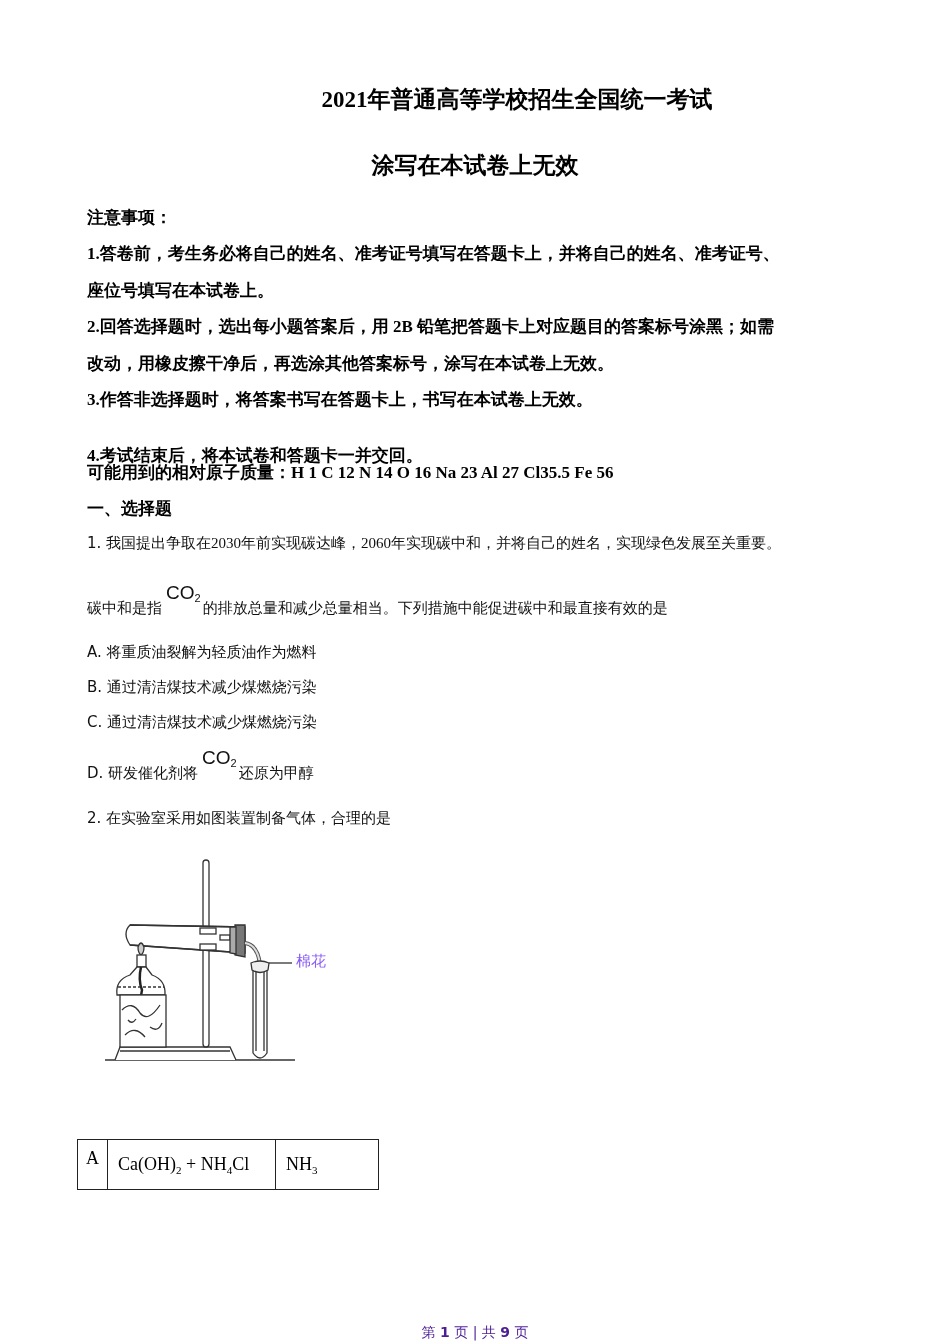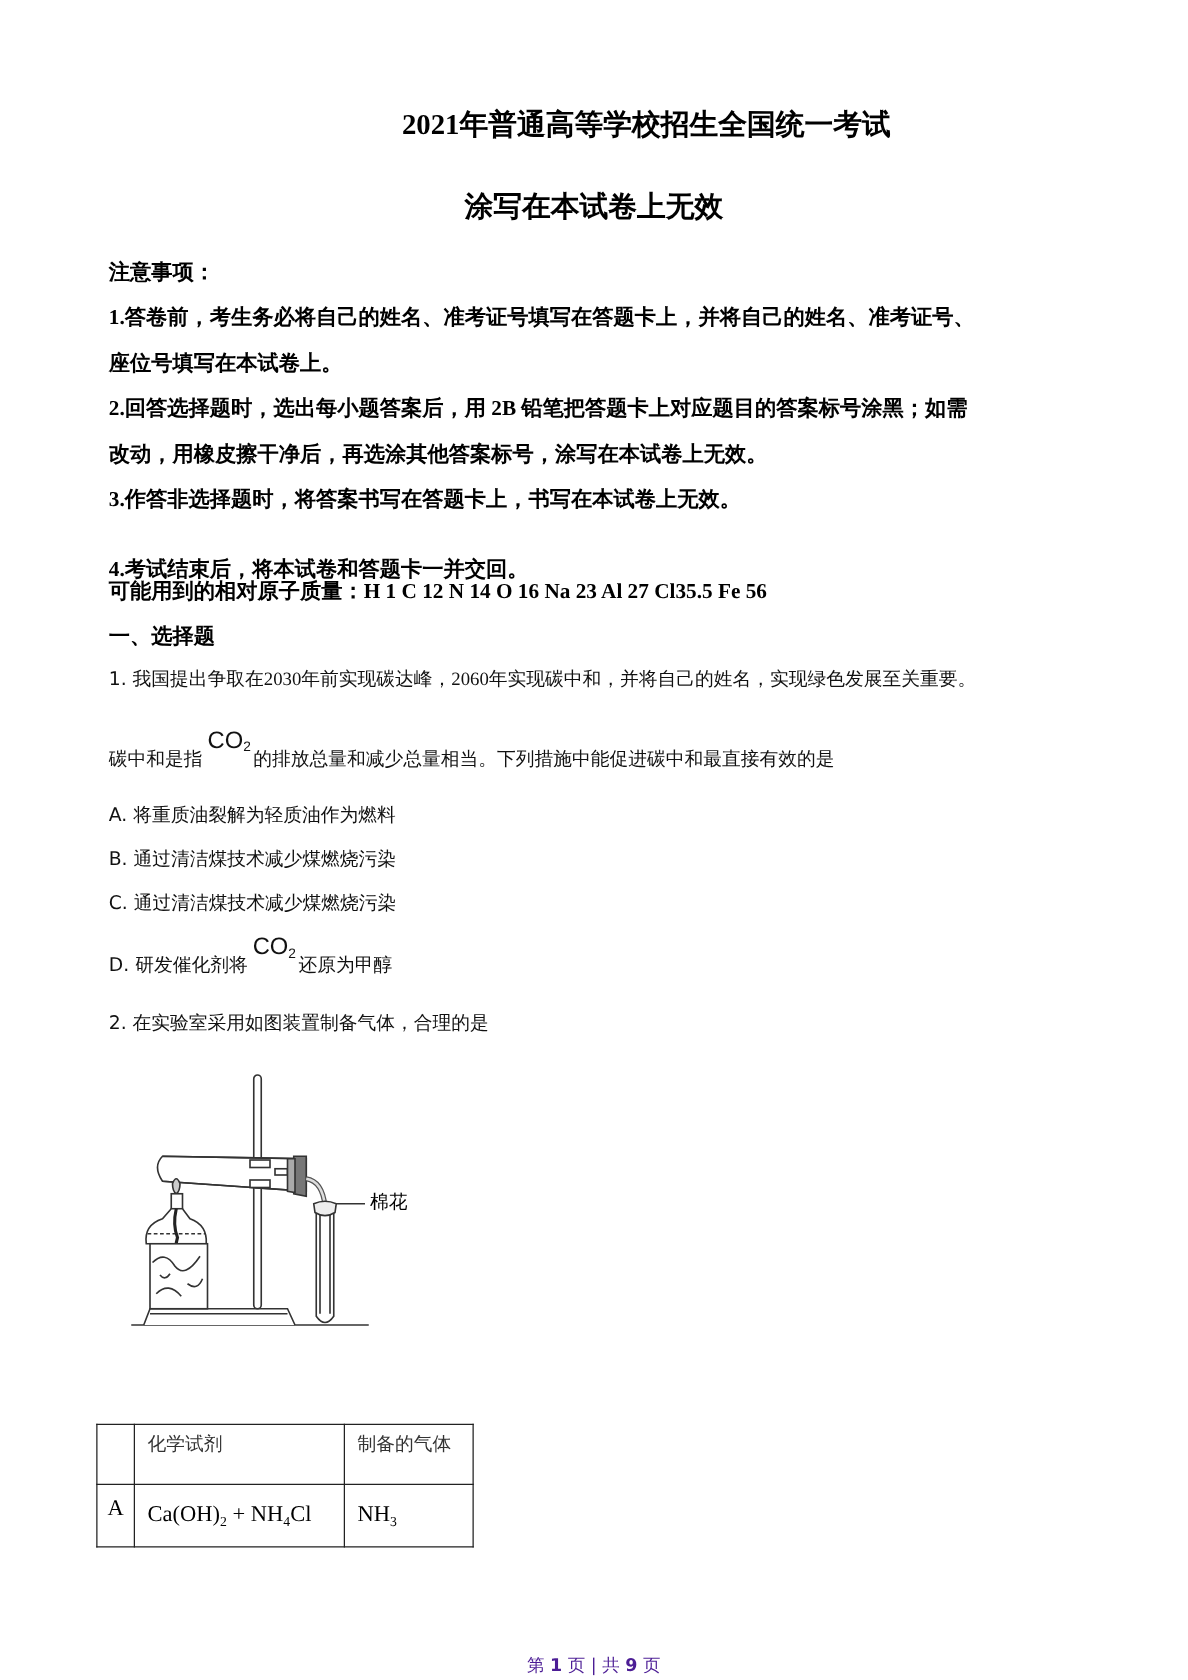--- a/index.html
+++ b/index.html
@@ -103,30 +103,25 @@
 
     <path d="M38 92 Q41 84 44 92 Q44 98 41 100 Q38 98 38 92 Z" fill="#ccc"></path>
     <rect x="37" y="100" width="9" height="12" fill="#fff"></rect>
     <path d="M17 140 Q15 125 30 120 L37 112 L46 112 L52 120 Q66 125 65 140 Z" fill="#fff"></path>
     <path d="M18 132 L64 132" stroke-dasharray="3 2"></path>
     <path d="M41 112 Q38 125 42 135 Q40 142 41 150" stroke="#222" stroke-width="2.5"></path>
 
     <rect x="20" y="140" width="46" height="52" fill="#fff"></rect>
     <path d="M22 155 Q32 145 40 158 Q48 168 60 150 M25 180 Q35 170 45 182 M50 172 Q58 178 62 168 M28 165 Q32 170 36 164"></path>
   </svg>
-  <span class="abs" style="left:196px; top:97px; font-family:'DejaVu Sans',sans-serif; font-size:15px; color:#000000;">棉花</span>
+  <span class="abs" style="left:196px; top:97px; font-family:'DejaVu Sans',sans-serif; font-size:15px; color:#8b5cf6;">棉花</span>
 </div>
 
 <table class="reagents">
   <tbody>
-      <tr class="h">
-    <td class="c0"></td>
-    <td class="c1">化学试剂</td>
-    <td class="c2">制备的气体</td>
-  </tr>
   <tr class="r">
     <td class="c0">A</td>
     <td class="c1"><span>Ca(OH)</span><sub>2</sub><span> + NH</span><sub>4</sub><span>Cl</span></td>
     <td class="c2"><span>NH</span><sub>3</sub></td>
   </tr>
 </tbody>
   </table>
 
 <div class="abs footer">
   <span>第</span>

